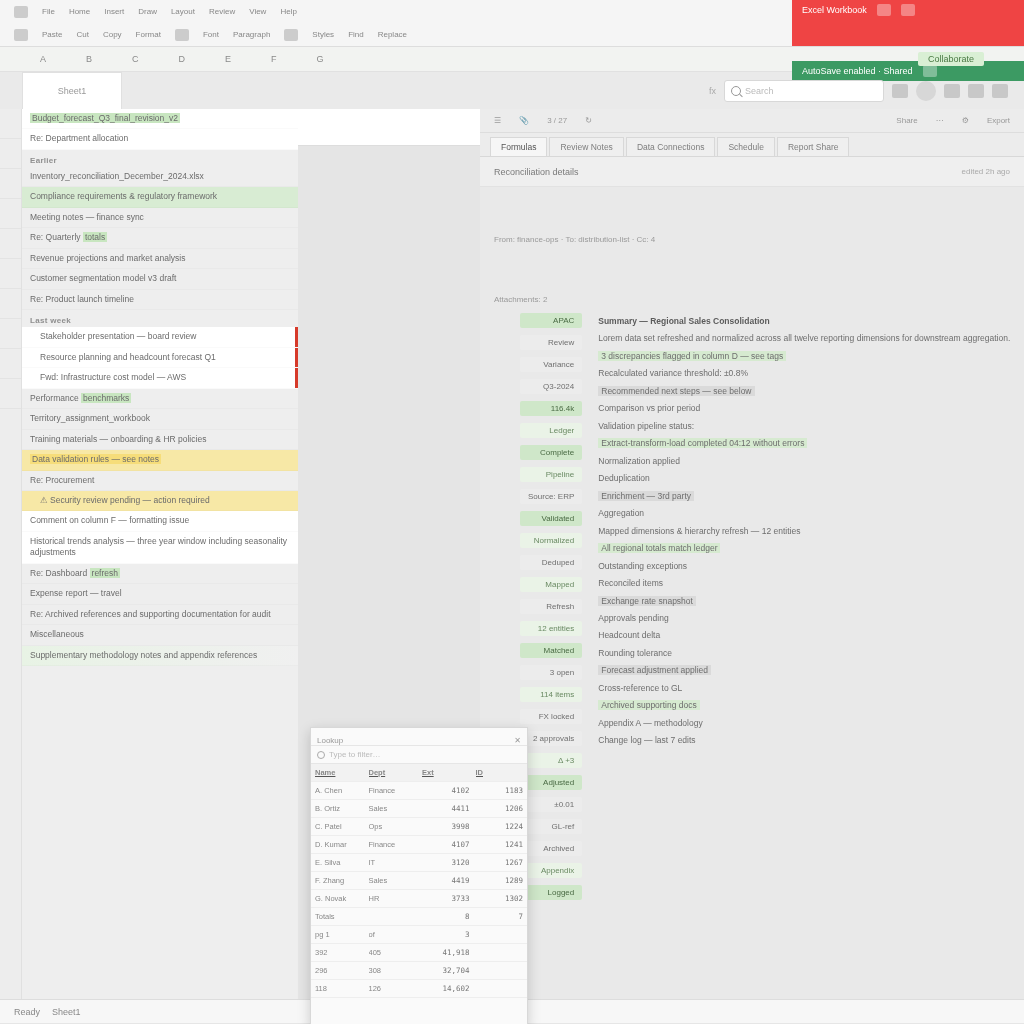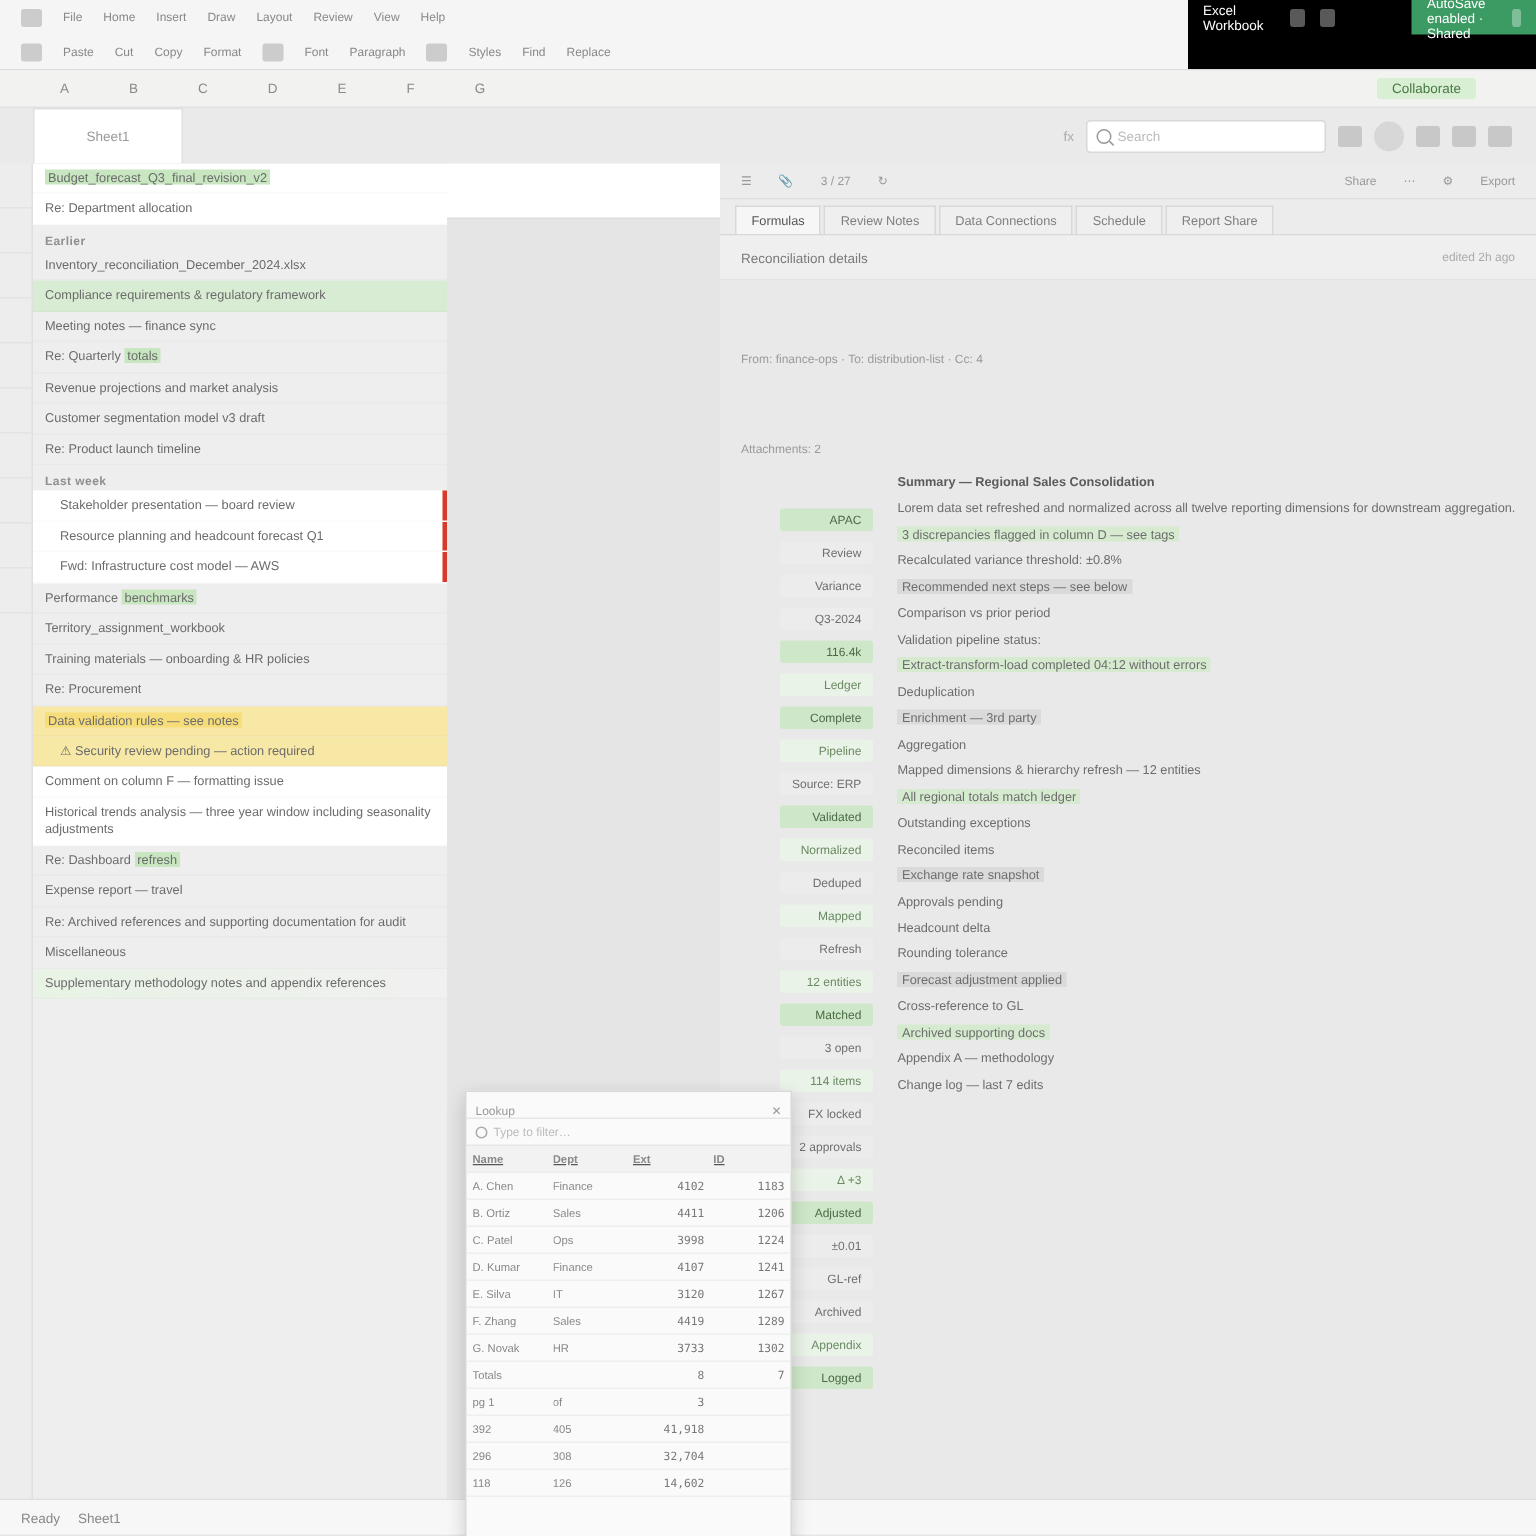--- a/index.html
+++ b/index.html
@@ -4,21 +4,21 @@
 <style>
   * { margin: 0; padding: 0; box-sizing: border-box; font-family: "Segoe UI", Arial, sans-serif; }
   body { width: 1024px; height: 1024px; background: #e6e6e6; overflow: hidden; font-size: 10px; color: #555; }
 
   
   .ribbon { height: 47px; background: #f5f5f5; border-bottom: 1px solid #ddd; display: flex; }
   .ribbon-main { flex: 1; display: flex; flex-direction: column; }
   .ribbon-row { display: flex; align-items: center; gap: 14px; padding: 3px 14px; font-size: 8px; color: #888; height: 23px; }
   .ribbon-row span { white-space: nowrap; }
   .ribbon-ic { width: 14px; height: 12px; background: #ccc; display: inline-block; border-radius: 2px; }
-  .ribbon-green { width: 232px; background: #000000; color: #fff; display: flex; flex-direction: row; gap: 41px; }
+  .ribbon-green { width: 232px; background: #ef4444; color: #fff; display: flex; flex-direction: column; gap: 41px; }
   .ribbon-green-row { display: flex; align-items: center; gap: 10px; padding: 4px 10px; font-size: 9px; height: 23px; }
   .ribbon-green-row .gi { width: 14px; height: 12px; background: rgba(255,255,255,.35); border-radius: 2px; }
 
   .subbar { height: 25px; background: #f2f3f1; border-bottom: 1px solid #e1e1e1; display: flex; align-items: center; gap: 40px; padding: 0 40px; font-size: 9px; color: #8a8a8a; }
 
   
   .dochead { height: 37px; display: flex; align-items: center; background: #eaeaea; }
   .dochead .tab { background: #fff; height: 37px; width: 100px; margin-left: 22px; display:flex; align-items:center; justify-content:center; color:#999; font-size:9px; border:1px solid #e0e0e0; border-bottom:none; }
   .dochead .fill { flex: 1; }
   .dochead .search-wrap { display:flex; align-items:center; gap:8px; padding-right: 16px; }
@@ -65,21 +65,21 @@
   .detail-toolbar { height:24px; display:flex; align-items:center; gap:18px; padding:0 14px; font-size:8px; color:#999; border-bottom:1px solid #ddd; background:#ececec; }
   .detail-toolbar .sp { flex:1; }
   .tabrow { height:24px; display:flex; align-items:flex-end; gap:2px; padding:0 10px; border-bottom:1px solid #d8d8d8; background:#ececec; }
   .dtab { padding:4px 10px; font-size:8.5px; color:#7e7e7e; border:1px solid #d8d8d8; border-bottom:none; background:#efefef; }
   .dtab.active { background:#f6f6f6; color:#555; }
 
   .subject-line { height:30px; background:#efefef; display:flex; align-items:center; padding:0 14px; font-size:9px; color:#7a7a7a; border-bottom:1px solid #e2e2e2; justify-content:space-between; }
   .meta-line { font-size:8px; color:#9a9a9a; padding:3px 14px;margin-top:45px; }
 
   .detail-body { flex:1; display:flex; padding:6px 0 0 0; overflow:hidden; }
-  .tagcol { width: 180px; padding-right:6px;margin-top:26px; }
+  .tagcol { width: 180px; padding-right:6px; }
   .tag { font-size:8px; padding:3px 8px; margin:0 0 7px 40px; color:#6f6f6f; border-radius:2px; text-align:right; white-space:nowrap; overflow:hidden; }
   .tag.gr { background:#cfe7c9; color:#4a6b44; }
   .tag.lt { background:#eaf3e7; color:#6a8a63; }
   .tag.pl { background:#ececec; }
 
   .content-col { flex:1; padding:0 16px 0 10px; }
   .cline { font-size:8.5px; color:#6d6d6d; padding:3px 0; line-height:1.35; white-space:nowrap; overflow:hidden; }
   .cline .ghl { background:#d6ead0; padding:0 3px; }
   .cline .bhl { background:#dadada; padding:0 3px; }
   .chead { font-weight:600; color:#5b5b5b; }
@@ -186,22 +186,22 @@
       <div class="msg-item">Revenue projections and market analysis</div>
       <div class="msg-item">Customer segmentation model v3 draft</div>
       <div class="msg-item">Re: Product launch timeline</div>
       <div class="sec-head">Last week</div>
       <div class="msg-item white redbar indent">Stakeholder presentation — board review</div>
       <div class="msg-item white redbar indent">Resource planning and headcount forecast Q1</div>
       <div class="msg-item white redbar indent">Fwd: Infrastructure cost model — AWS</div>
       <div class="msg-item">Performance <span class="hl-green">benchmarks</span></div>
       <div class="msg-item">Territory_assignment_workbook</div>
       <div class="msg-item">Training materials — onboarding &amp; HR policies</div>
+      <div class="msg-item yellowband"><span class="hl-yellow">Data validation rules — see notes</span></div>
       <div class="msg-item">Re: Procurement</div>
-      <div class="msg-item yellowband"><span class="hl-yellow">Data validation rules — see notes</span></div>
       <div class="msg-item yellowband indent">⚠ Security review pending — action required</div>
       <div class="msg-item white">Comment on column F — formatting issue</div>
       <div class="msg-item white">Historical trends analysis — three year window including seasonality adjustments</div>
       <div class="msg-item">Re: Dashboard <span class="hl-green">refresh</span></div>
       <div class="msg-item">Expense report — travel</div>
       <div class="msg-item">Re: Archived references and supporting documentation for audit</div>
       <div class="msg-item">Miscellaneous</div>
       <div class="msg-item greenlite">Supplementary methodology notes and appendix references</div>
     </div>
 
@@ -359,20 +359,21 @@
         </div>
       <div class="content-col" id="contentcol">
           <div class="cline chead">Summary — Regional Sales Consolidation</div>
           <div class="cline">Lorem data set refreshed and normalized across all twelve reporting dimensions for downstream aggregation.</div>
           <div class="cline"><span class="ghl">3 discrepancies flagged in column D — see tags</span></div>
           <div class="cline">Recalculated variance threshold: ±0.8%</div>
           <div class="cline"><span class="bhl">Recommended next steps — see below</span></div>
           <div class="cline">Comparison vs prior period</div>
           <div class="cline">Validation pipeline status:</div>
           <div class="cline"><span class="ghl">Extract-transform-load completed 04:12 without errors</span></div>
+          <div class="cline">Normalization applied</div>
           <div class="cline">Deduplication</div>
           <div class="cline"><span class="bhl">Enrichment — 3rd party</span></div>
           <div class="cline">Aggregation</div>
           <div class="cline">Mapped dimensions &amp; hierarchy refresh — 12 entities</div>
           <div class="cline"><span class="ghl">All regional totals match ledger</span></div>
           <div class="cline">Outstanding exceptions</div>
           <div class="cline">Reconciled items</div>
           <div class="cline"><span class="bhl">Exchange rate snapshot</span></div>
           <div class="cline">Approvals pending</div>
           <div class="cline">Headcount delta</div>

